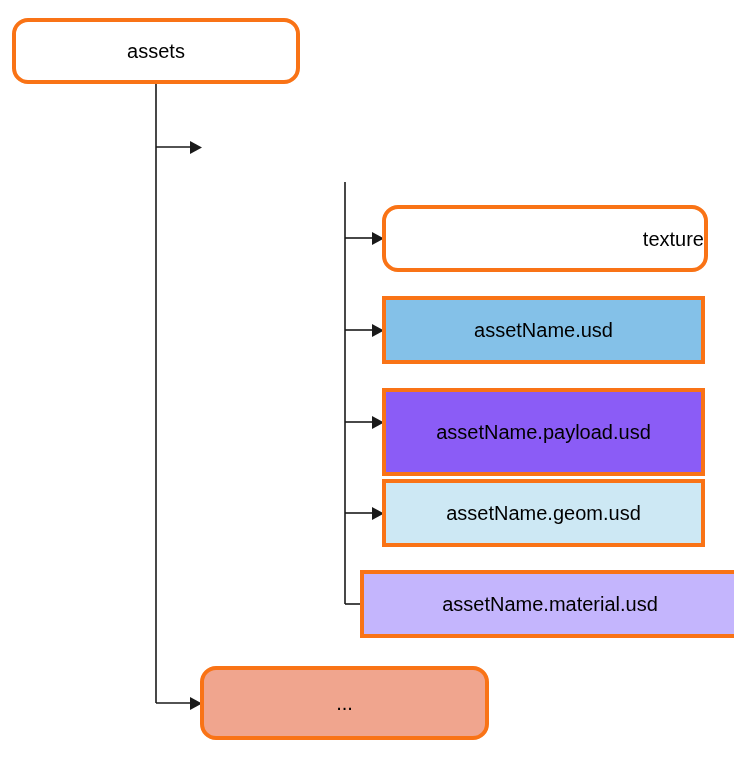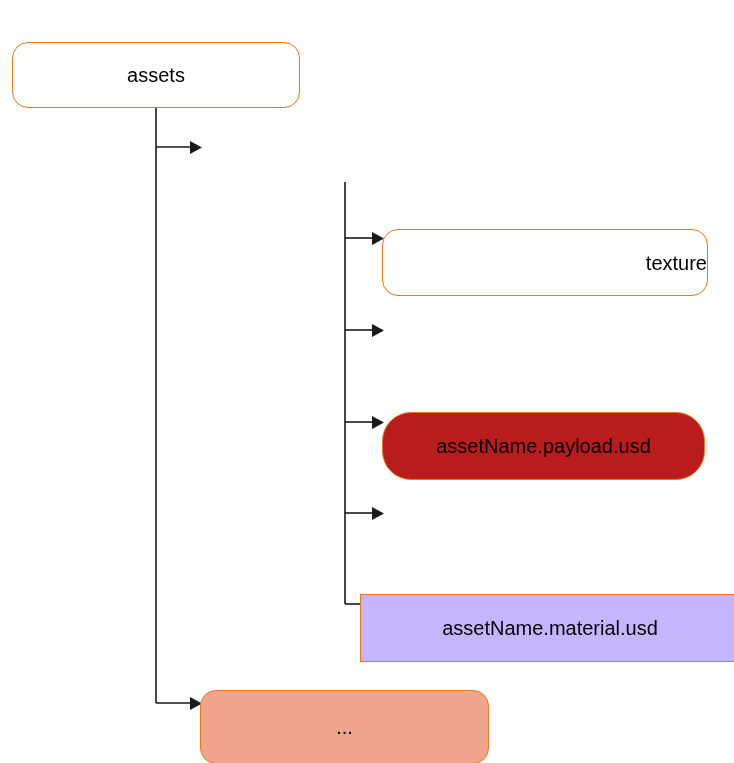--- a/index.html
+++ b/index.html
@@ -16,28 +16,27 @@
     height: 763px;
     background: #ffffff;
     overflow: hidden;
   }
   .node {
     position: absolute;
     box-sizing: border-box;
     display: flex;
     align-items: center;
     justify-content: center;
-    border: 1px solid #f97316;
+    border: 4px solid #f97316;
     color: #000000;
     font-size: 20px;
     line-height: 1;
     text-align: center;
     white-space: nowrap;
     user-select: none;
-    margin-top: 24px;
   }
   .node.rounded { border-radius: 16px; }
   .node.sharp   { border-radius: 0; }
   .node.fill-white  { background: #ffffff; }
   .node.fill-salmon { background: #f0a58e; }
   .node.fill-blue   { background: #84c1e8; }
   .node.fill-lightblue { background: #cde8f4; }
   .node .label { pointer-events: none; }
 
   svg.edges {
@@ -91,25 +90,31 @@
 
   <div class="node rounded fill-white" style="left: 12px; top: 18px; width: 288px; height: 66px; background: rgb(255, 255, 255);">
     <span class="label">assets</span>
   </div>
 
 
   <div class="node rounded fill-white" style="left: 382px; top: 205px; width: 326px; height: 67px; background: rgb(255, 255, 255); justify-content: flex-end;">
     <span class="label">texture</span>
   </div>
 
+  <div class="node sharp fill-blue" style="left: 382px; top: 296px; width: 323px; height: 68px; background: rgb(132, 193, 232);">
+    <span class="label">assetName.usd</span>
+  </div>
 
-  <div class="node sharp fill-lightblue" style="left: 382px; top: 388px; width: 323px; height: 68px; background: #b91c1c; border-radius: 29px;">
+  <div class="node sharp fill-lightblue" style="left: 382px; top: 388px; width: 323px; height: 88px; background: #8b5cf6;">
     <span class="label">assetName.payload.usd</span>
   </div>
 
+  <div class="node sharp fill-lightblue" style="left: 382px; top: 479px; width: 323px; height: 68px; background: rgb(205, 232, 244);">
+    <span class="label">assetName.geom.usd</span>
+  </div>
 
   <div class="node sharp fill-lightblue" style="left: 360px; top: 570px; width: 380px; height: 68px; background: #c4b5fd;">
     <span class="label">assetName.material.usd</span>
   </div>
 
   <div class="node rounded fill-salmon" style="left: 200px; top: 666px; width: 289px; height: 74px; background: rgb(240, 165, 142);">
     <span class="label">...</span>
   </div>
 
 </div>

